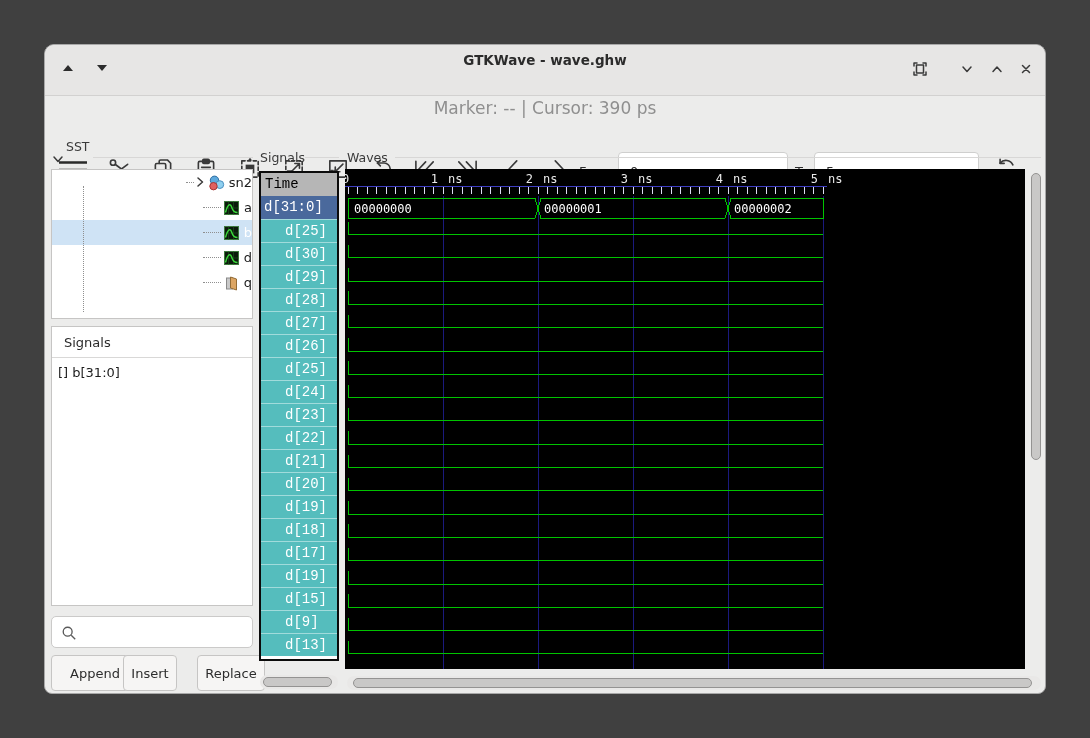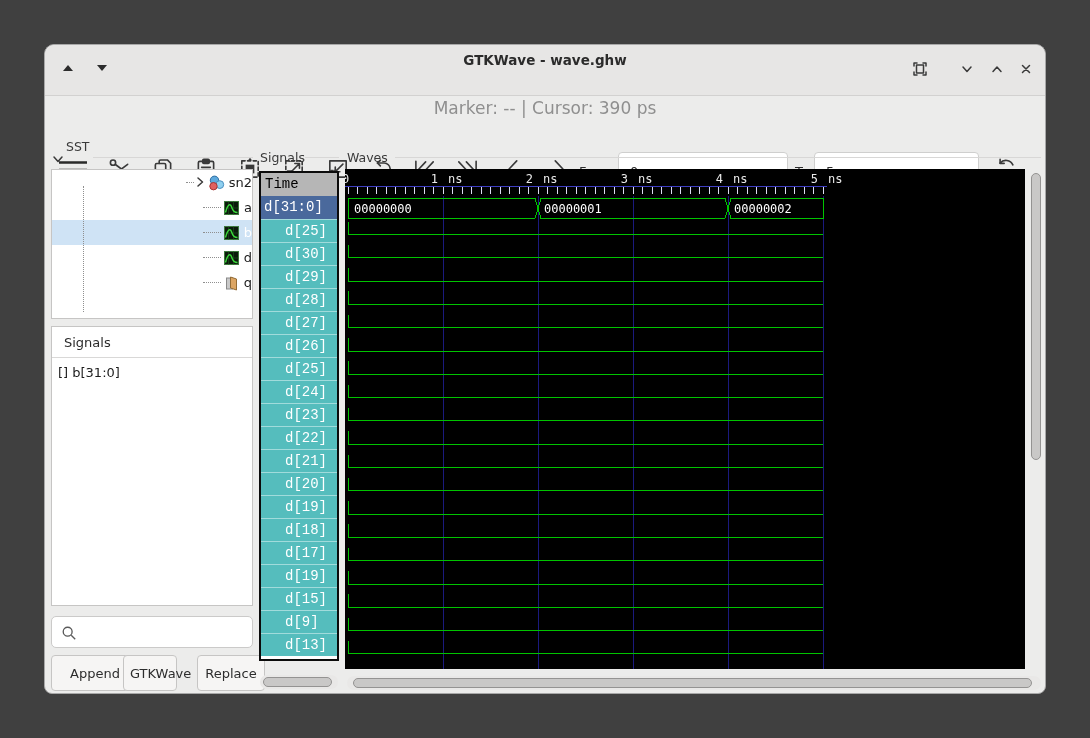--- a/index.html
+++ b/index.html
@@ -260,21 +260,21 @@
     </div>
 
     <div class="search-box">
       <svg width="16" height="16" viewBox="0 0 18 18" style="position:absolute;left:9px;top:8px">
         <circle cx="7.5" cy="7.5" r="5" fill="none" stroke="#5a5a5a" stroke-width="1.5"></circle>
         <line x1="11.5" y1="11.5" x2="16" y2="16" stroke="#5a5a5a" stroke-width="1.5"></line>
       </svg>
       <input placeholder="" style="">
     </div>
     <button class="push-btn" style="left:6px;width:88px">Append</button>
-    <button class="push-btn" style="left:78px;width:54px">GTKWave</button>
+    <button class="push-btn" style="left:78px;width:54px">Insert</button>
     <button class="push-btn" style="left:152px;width:68px">Replace</button>
 
     <span class="frame-label" style="left:215px;top:105px">Signals</span>
     <div class="frame-line" style="left:260px;top:112px;width:34px"></div>
 
     <div class="sigcol-box">
       <div class="sigrow sigrow-time">Time</div>
       <div class="sigrow sigrow-bus">d[31:0]</div>
       <div id="bit-rows">
           <div class="sigrow sigrow-bit">d[25]</div>

